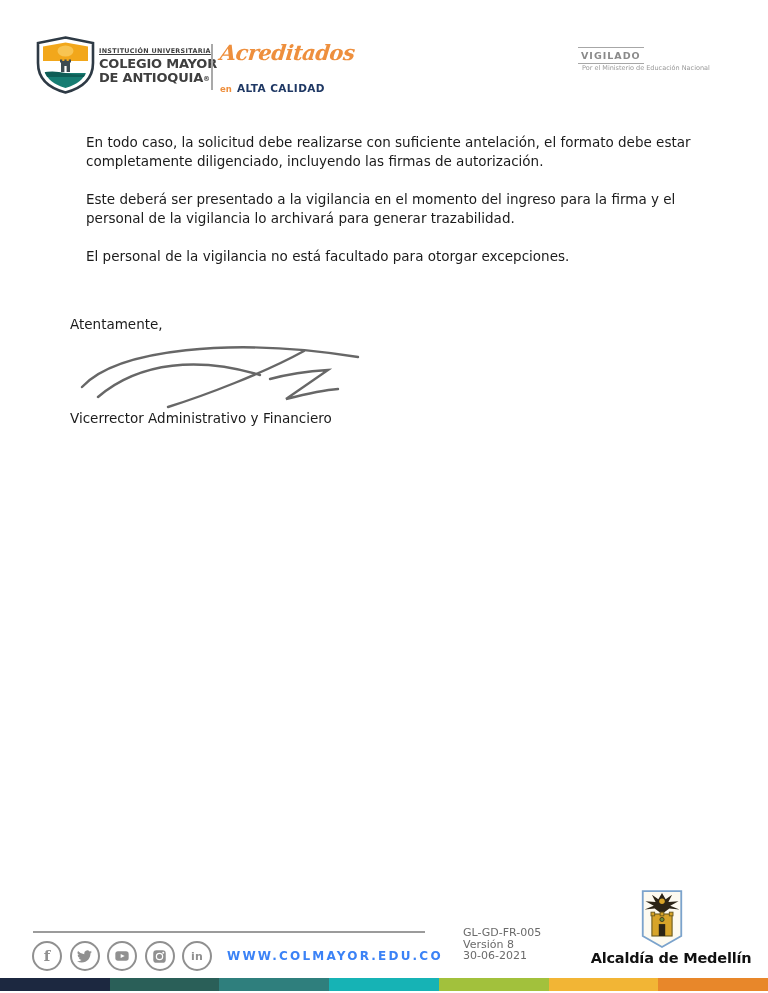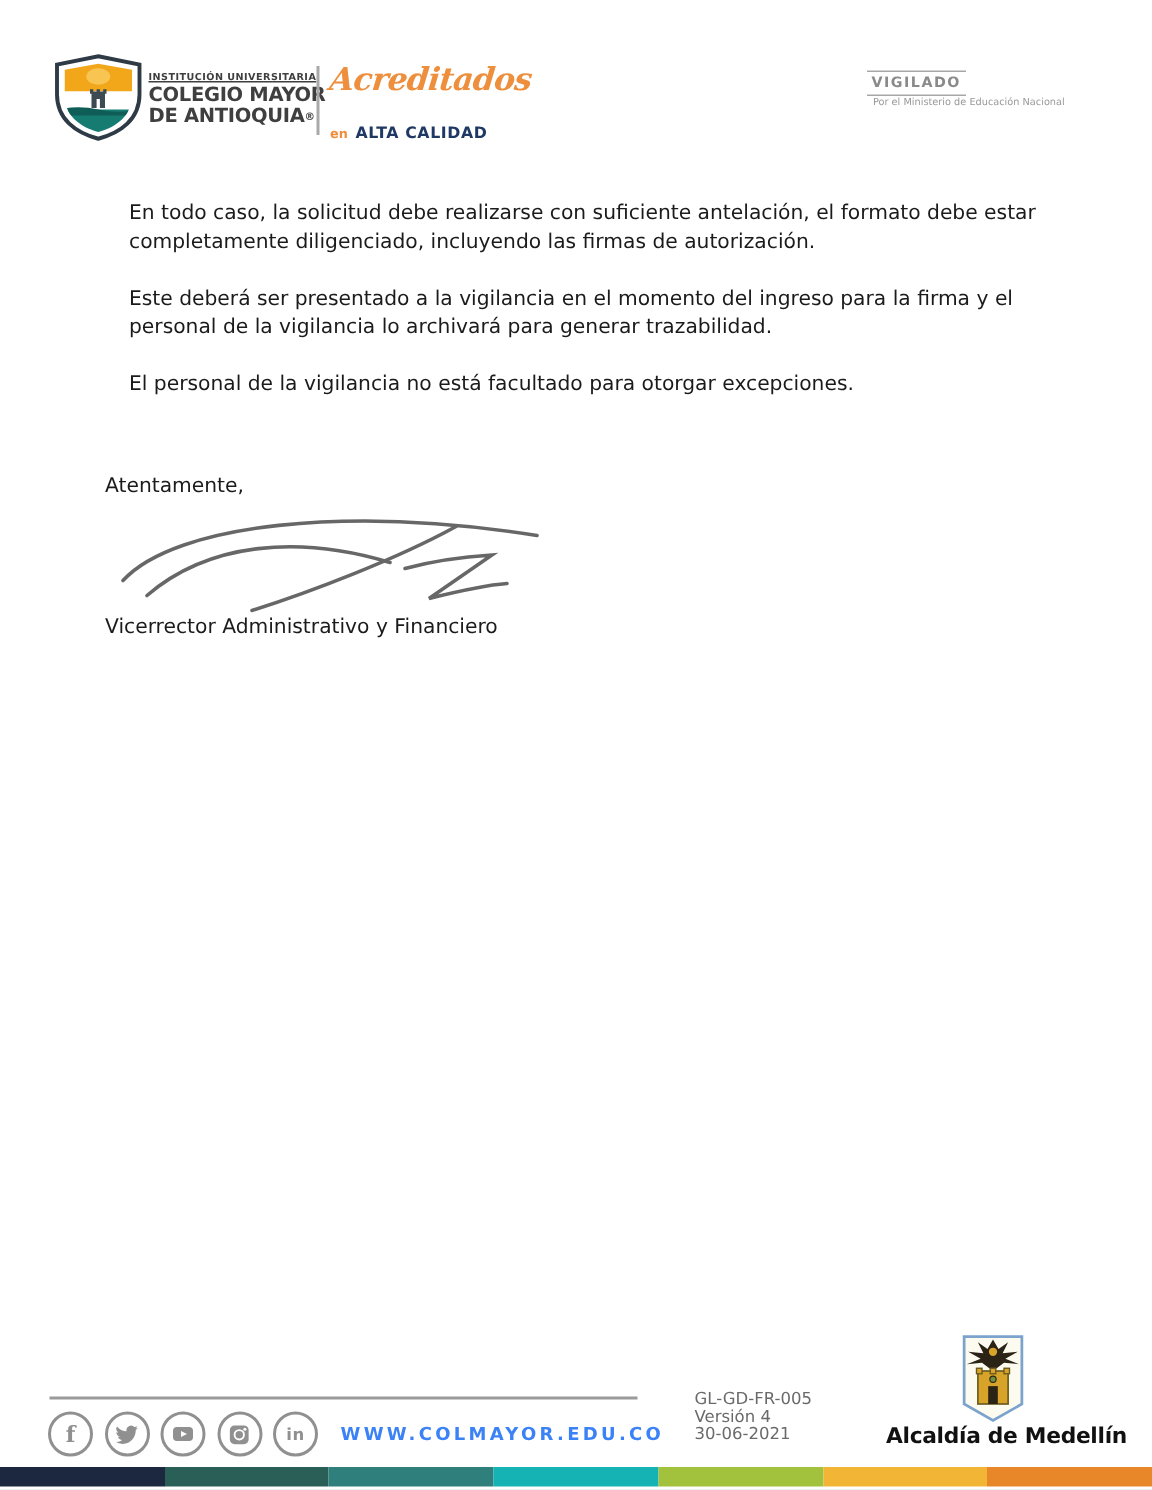--- a/index.html
+++ b/index.html
@@ -166,21 +166,21 @@
     </div>
     <div class="social-circle">
       <span class="glyph-in">in</span>
     </div>
   </div>
 
   <div class="website">WWW.COLMAYOR.EDU.CO</div>
 
   <div class="docmeta">
     <div>GL-GD-FR-005</div>
-    <div>Versión 4</div>
+    <div>Versión 8</div>
     <div>30-06-2021</div>
   </div>
 
   <div class="alcaldia-logo">
     <svg width="44" height="61" viewBox="0 0 48 66">
       <path d="M3,2 H45 V51 L24,63 L3,51 Z" fill="#fdfaf0" stroke="#7ba3cc" stroke-width="2"></path>
       <polygon points="24,4 28,11 35,6 31,14 42,13 33,18 43,22 32,21 24,27 16,21 5,22 15,18 6,13 17,14 13,6 20,11" fill="#2b2416"></polygon>
       <circle cx="24" cy="13" r="3" fill="#d7a429"></circle>
       <rect x="13" y="27" width="22" height="24" fill="#d7a429" stroke="#6b5a1e" stroke-width="1.2"></rect>
       <rect x="12" y="25" width="4" height="4" fill="#d7a429" stroke="#6b5a1e" stroke-width="1"></rect>

